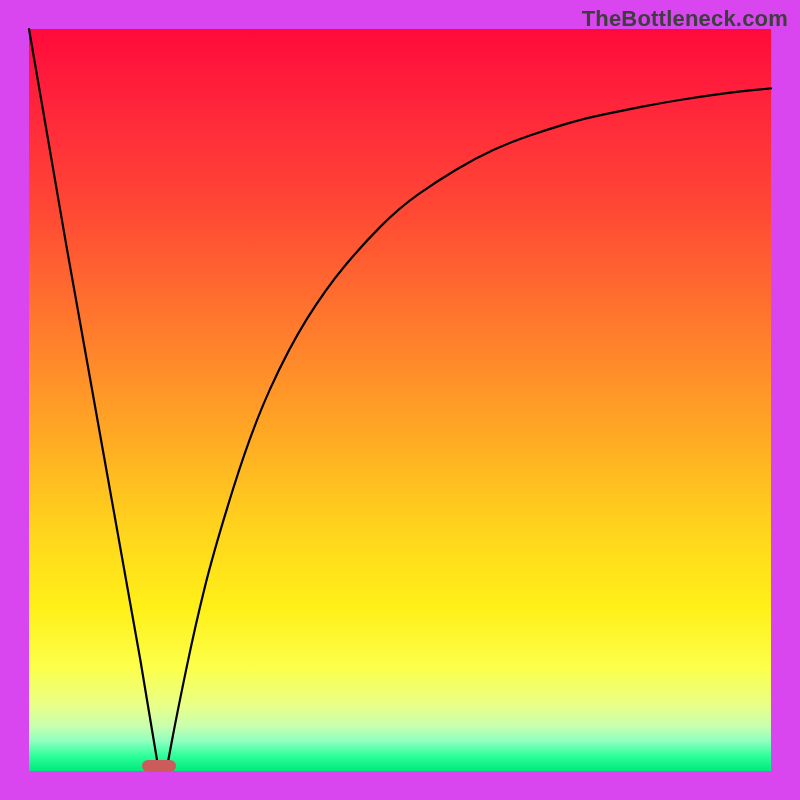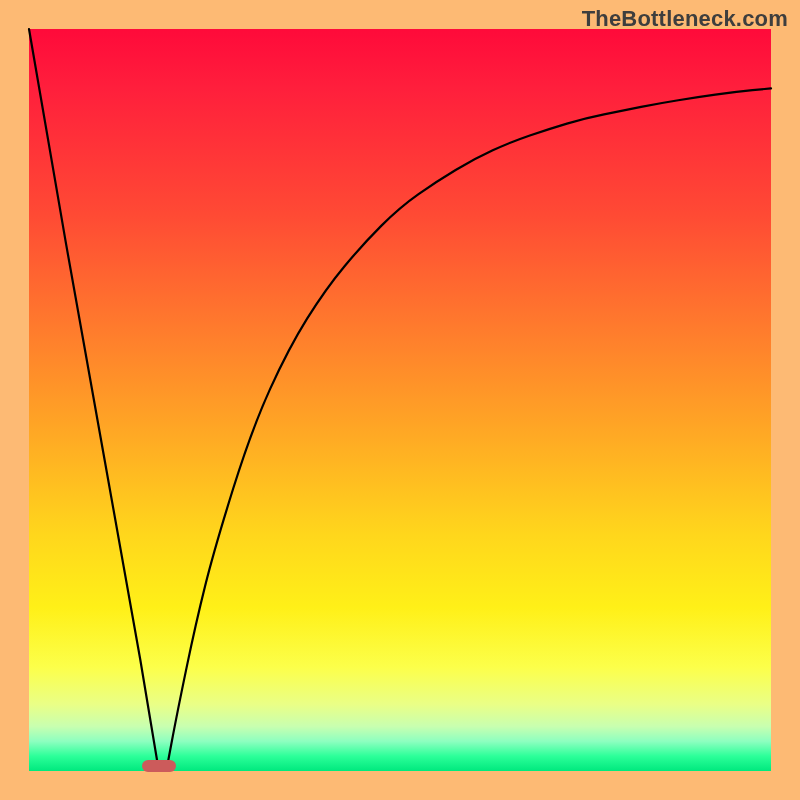--- a/index.html
+++ b/index.html
@@ -8,21 +8,21 @@
     width: 800px;
     height: 800px;
     background: #000;
     overflow: hidden;
     font-family: Arial, Helvetica, sans-serif;
   }
   .frame {
     position: relative;
     width: 800px;
     height: 800px;
-    background: #fdba74;
+    background: #d946ef;
     text-align: right;
   }
   .plot {
     position: absolute;
     left: 29px;
     top: 29px;
     width: 742px;
     height: 742px;
     
     background: linear-gradient(

